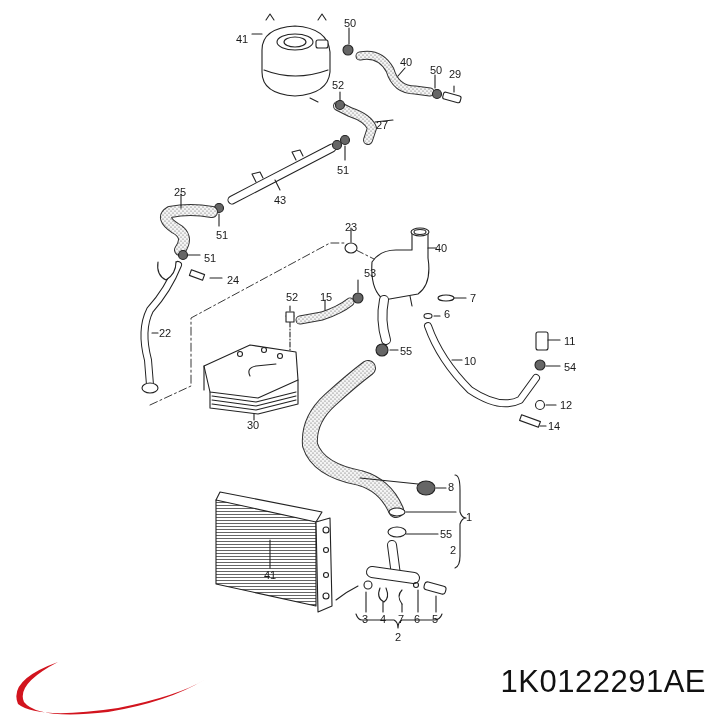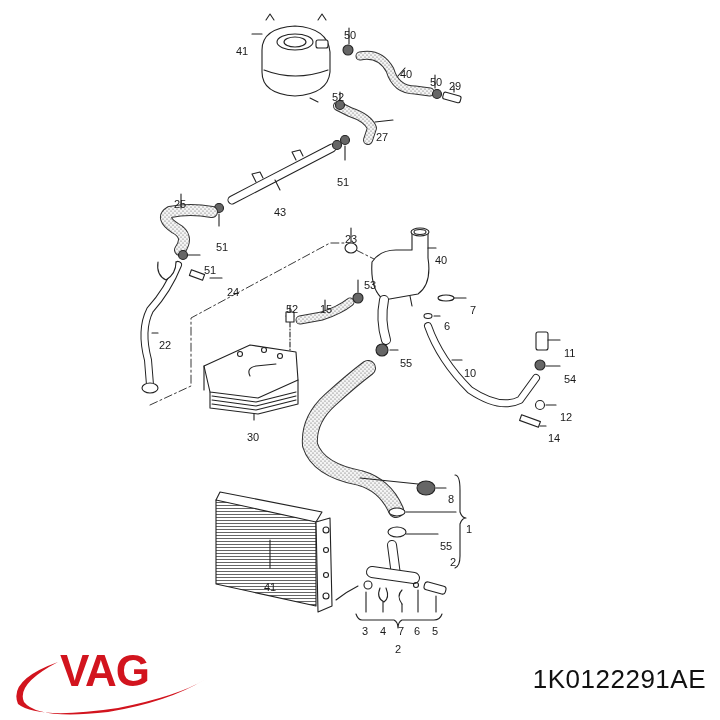--- a/index.html
+++ b/index.html
@@ -1,21 +1,21 @@
 <!DOCTYPE html>
 <html><head>
 <meta charset="utf-8">
 <style>
   html, body { margin: 0; padding: 0; background: #ffffff; }
   body { width: 720px; height: 720px; position: relative; overflow: hidden;
          font-family: "Liberation Sans", sans-serif; }
   #diagram { position: absolute; left: 0; top: 0; width: 720px; height: 720px; }
   .callout { position: absolute; font-size: 11px; color: #1a1a1a; line-height: 1;
-             font-family: "Liberation Sans", sans-serif; margin-top: 12px; }
-  .part-number { position: absolute; right: 14px; top: 664px; font-size: 26px;
+             font-family: "Liberation Sans", sans-serif; }
+  .part-number { position: absolute; right: 14px; top: 664px; font-size: 31px;
                  color: #111; letter-spacing: 0.5px; font-family: "Liberation Sans", sans-serif; }
   .logo { position: absolute; left: 8px; top: 640px; width: 200px; height: 78px; }
   .logo-text { position: absolute; left: 52px; top: 6px; font-size: 44px; font-weight: bold;
                color: #d2141e; font-family: "Liberation Sans", sans-serif; letter-spacing: -1px; }
 </style>
 </head>
 <body>
 
 <svg id="diagram" viewBox="0 0 720 720" xmlns="http://www.w3.org/2000/svg">
   <defs>
@@ -205,16 +205,15 @@
   <span class="callout" style="left:398px;top:614px">7</span>
   <span class="callout" style="left:414px;top:614px">6</span>
   <span class="callout" style="left:432px;top:614px">5</span>
   <span class="callout" style="left:395px;top:632px">2</span>
 </div>
 
 <div class="logo">
   <svg width="200" height="78" viewBox="0 0 200 78">
     <path d="M50,22 Q0,40 10,64 Q30,80 110,68 Q170,56 196,40 Q160,62 100,72 Q30,80 16,62 Q8,44 50,22 Z" fill="#d2141e"></path>
   </svg>
-  <span class="logo-text">VAG</span>
 </div>
 
 <div class="part-number">1K0122291AE</div>
 
 </body></html>

